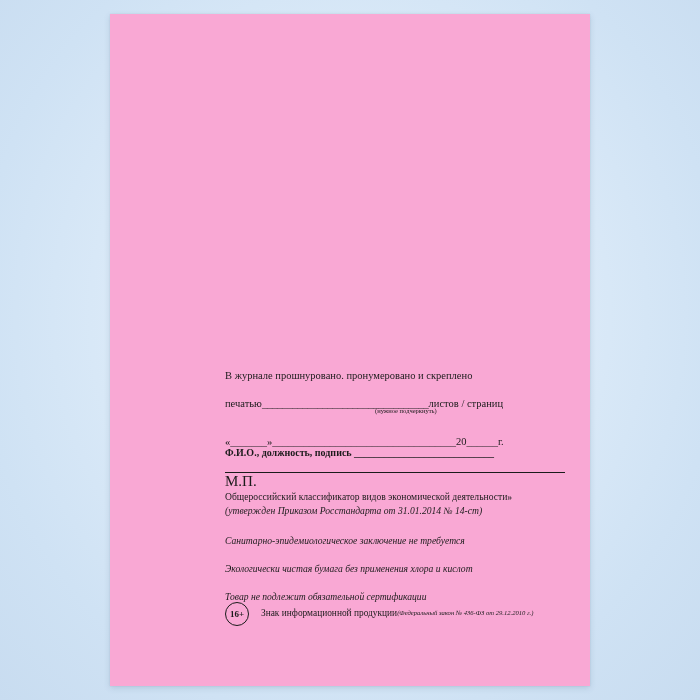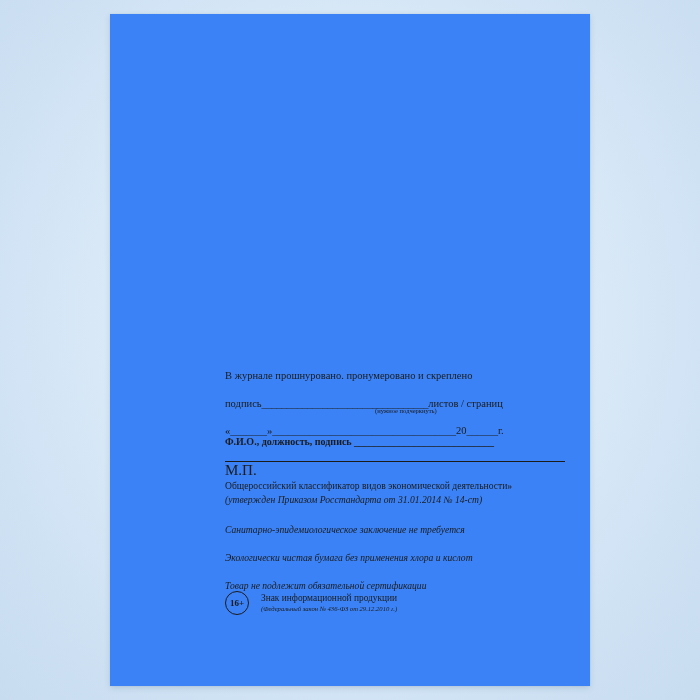--- a/index.html
+++ b/index.html
@@ -23,21 +23,21 @@
     position: absolute;
     inset: 0;
     background: radial-gradient(ellipse at 50% 45%, #eaf3fb 0%, #dbeaf8 45%, #cfe2f4 75%, #c8dcf0 100%);
   }
   .page {
     position: absolute;
     left: 110px;
     top: 14px;
     width: 480px;
     height: 672px;
-    background: #3b82f6;
+    background: #f9a8d4;
     box-shadow: 0 2px 6px rgba(60, 90, 120, 0.18), 0 0 1px rgba(0,0,0,0.12);
   }
   .content {
     position: absolute;
     left: 115px;
     right: 32px;
     top: 355px;
     color: #1b1b1b;
   }
   .line {
@@ -57,21 +57,21 @@
     letter-spacing: -0.2px;
   }
   .sub-note {
     font-size: 6.5px;
     color: #1b1b1b;
     margin-left: 150px;
     margin-top: -2px;
     line-height: 1.1;
   }
   .row-date {
-    margin-top: 11px;
+    margin-top: 22px;
     font-size: 10.5px;
   }
   .row-fio {
     font-size: 10px;
     font-weight: bold;
   }
   .long-rule {
     margin-top: 13px;
     border-bottom: 1px solid #1b1b1b;
     width: 340px;
@@ -108,21 +108,21 @@
     display: flex;
     align-items: center;
     justify-content: center;
     font-size: 9px;
     font-weight: bold;
     font-family: "Liberation Serif", serif;
     flex: 0 0 auto;
   }
   .age-texts {
     display: flex;
-    flex-direction: column;
+    flex-direction: row;
     justify-content: center;
   }
   .age-title {
     font-size: 9.4px;
     line-height: 1.2;
   }
   .age-sub {
     font-size: 6.6px;
     font-style: italic;
     line-height: 1.2;
@@ -135,21 +135,21 @@
 <div class="canvas">
   <div class="bg-glow"></div>
 
   <div class="page">
 
     <div class="content">
 
       <div class="line block1">В журнале прошнуровано. пронумеровано и скреплено</div>
 
       <div class="row-pechatyu">
-        <span>подпись</span><span class="dots">_________________________________</span><span>листов / страниц</span>
+        <span>печатью</span><span class="dots">_________________________________</span><span>листов / страниц</span>
       </div>
       <div class="sub-note">(нужное подчеркнуть)</div>
 
       <div class="row-date">«_______»___________________________________20______г.</div>
 
       <div class="row-fio">Ф.И.О., должность, подпись ____________________________</div>
 
       <div class="long-rule"></div>
 
       <div class="mp">М.П.</div>

